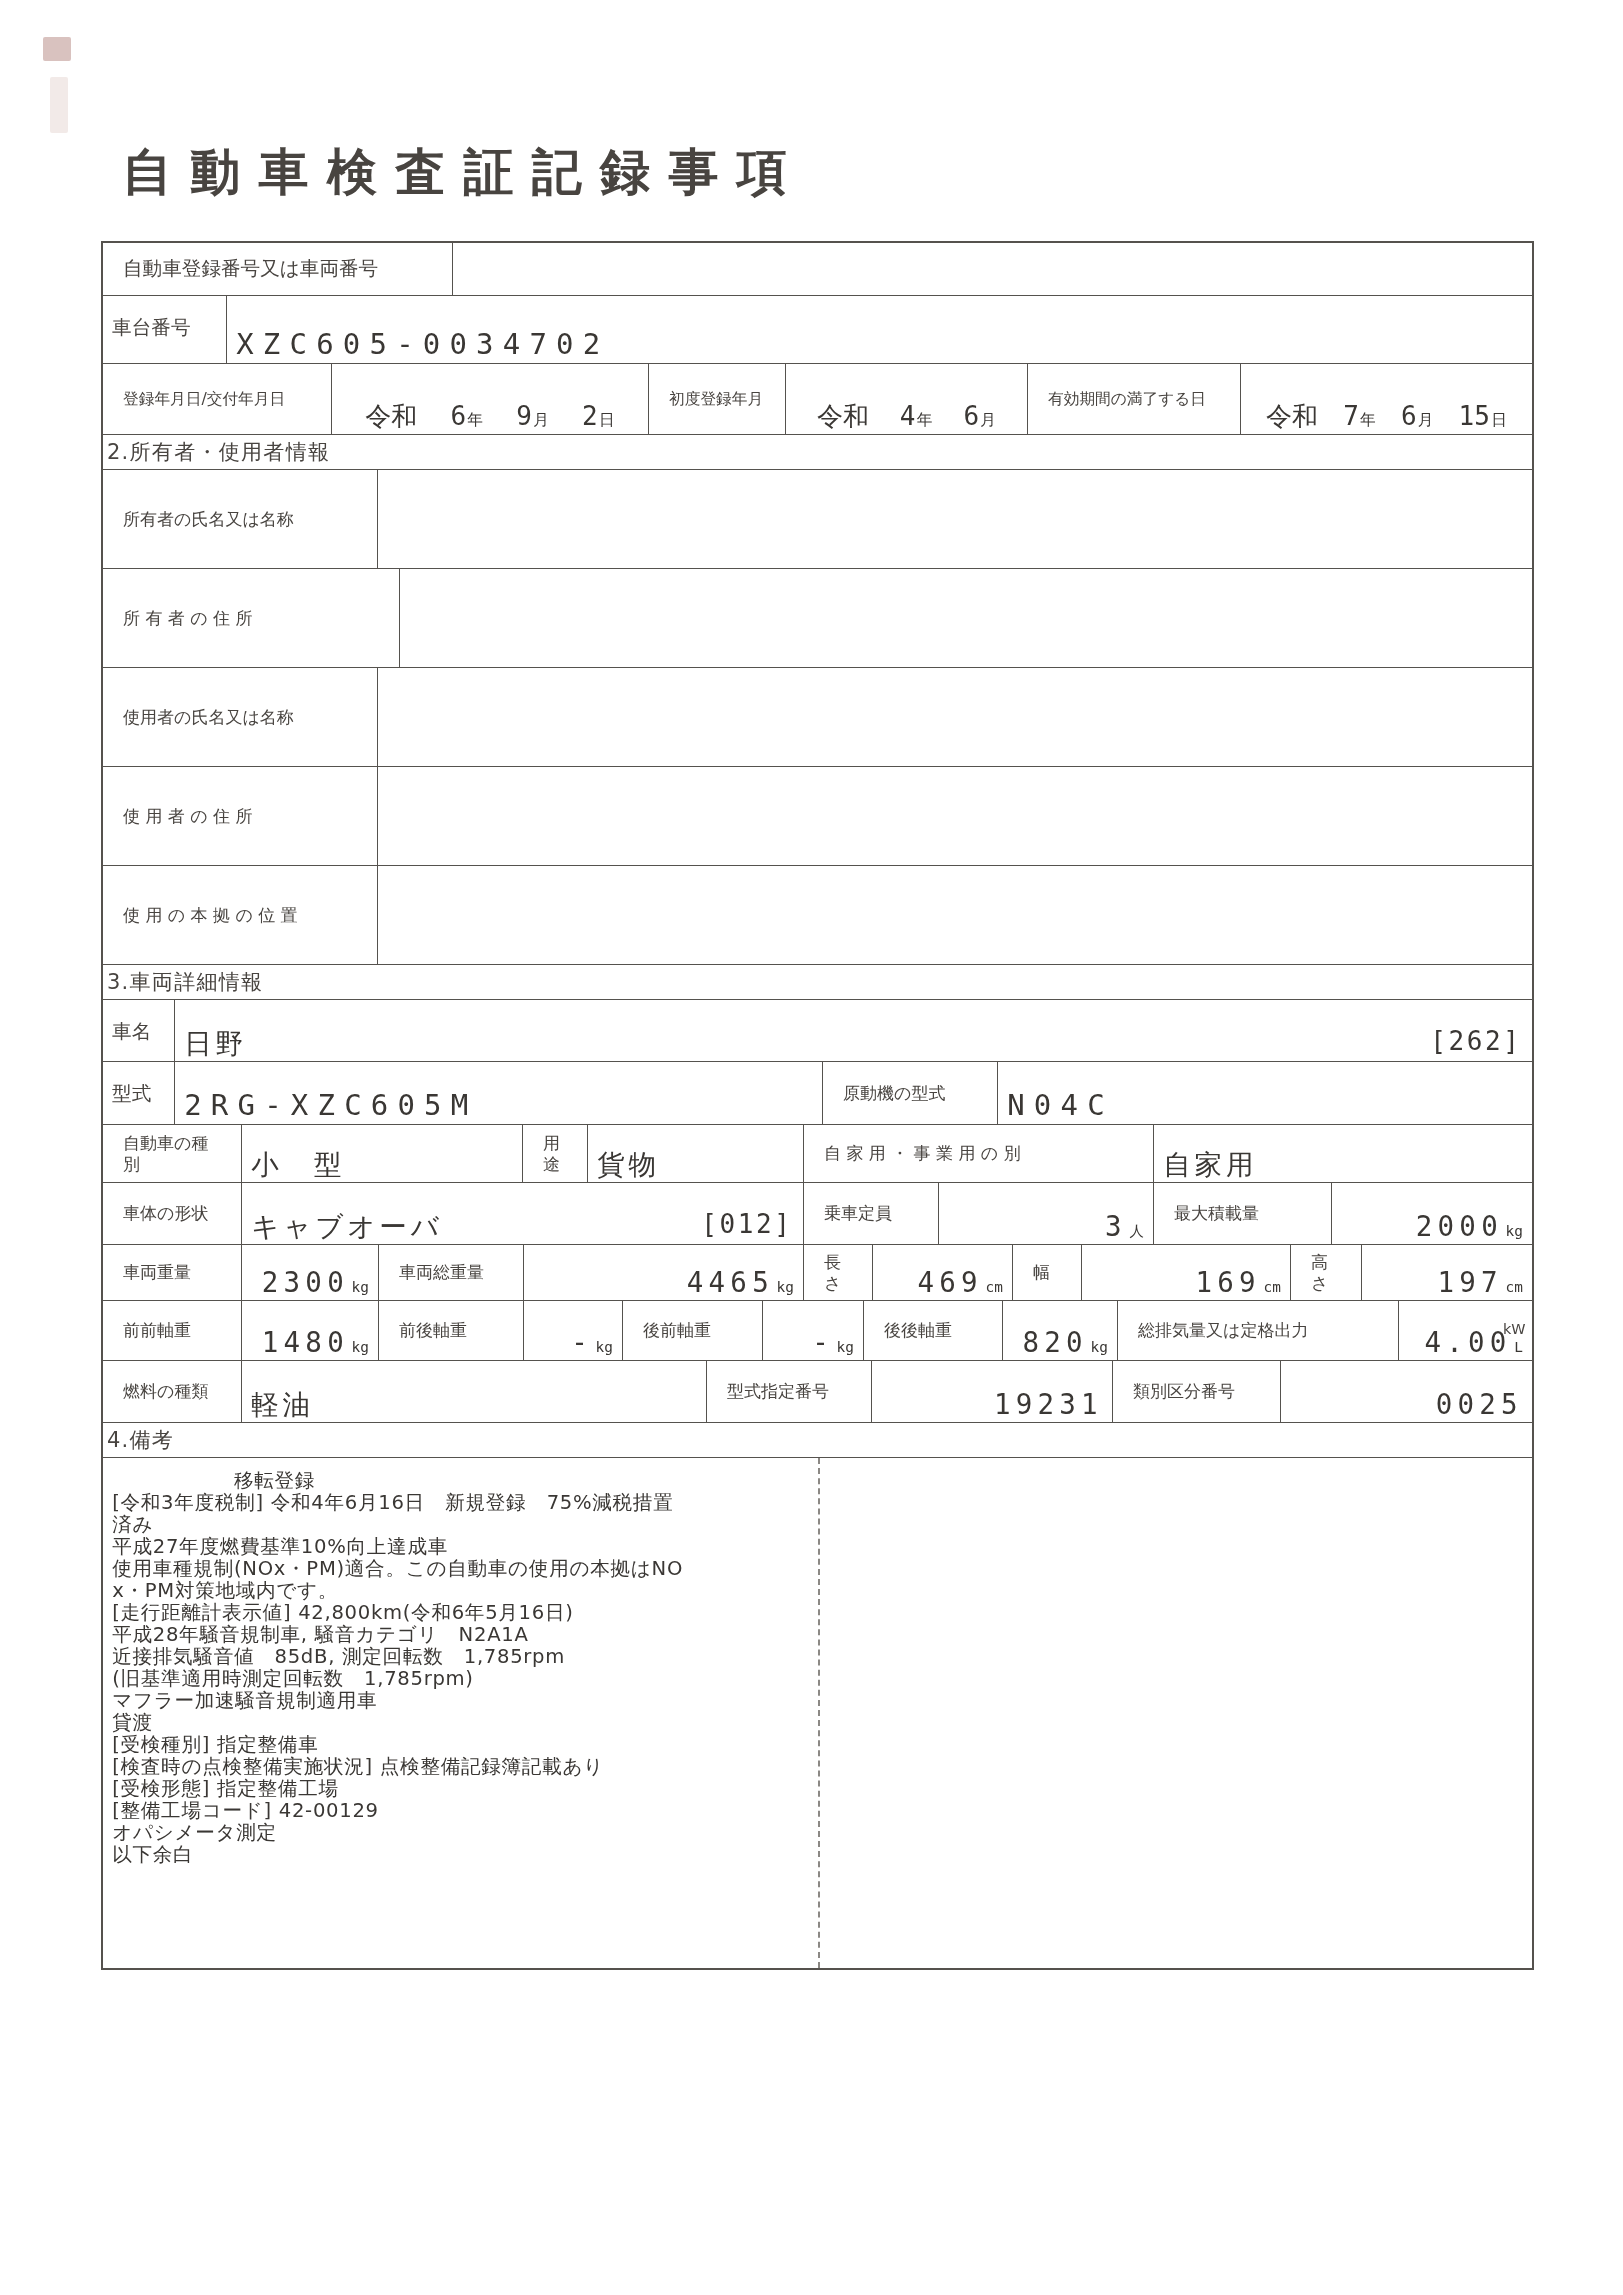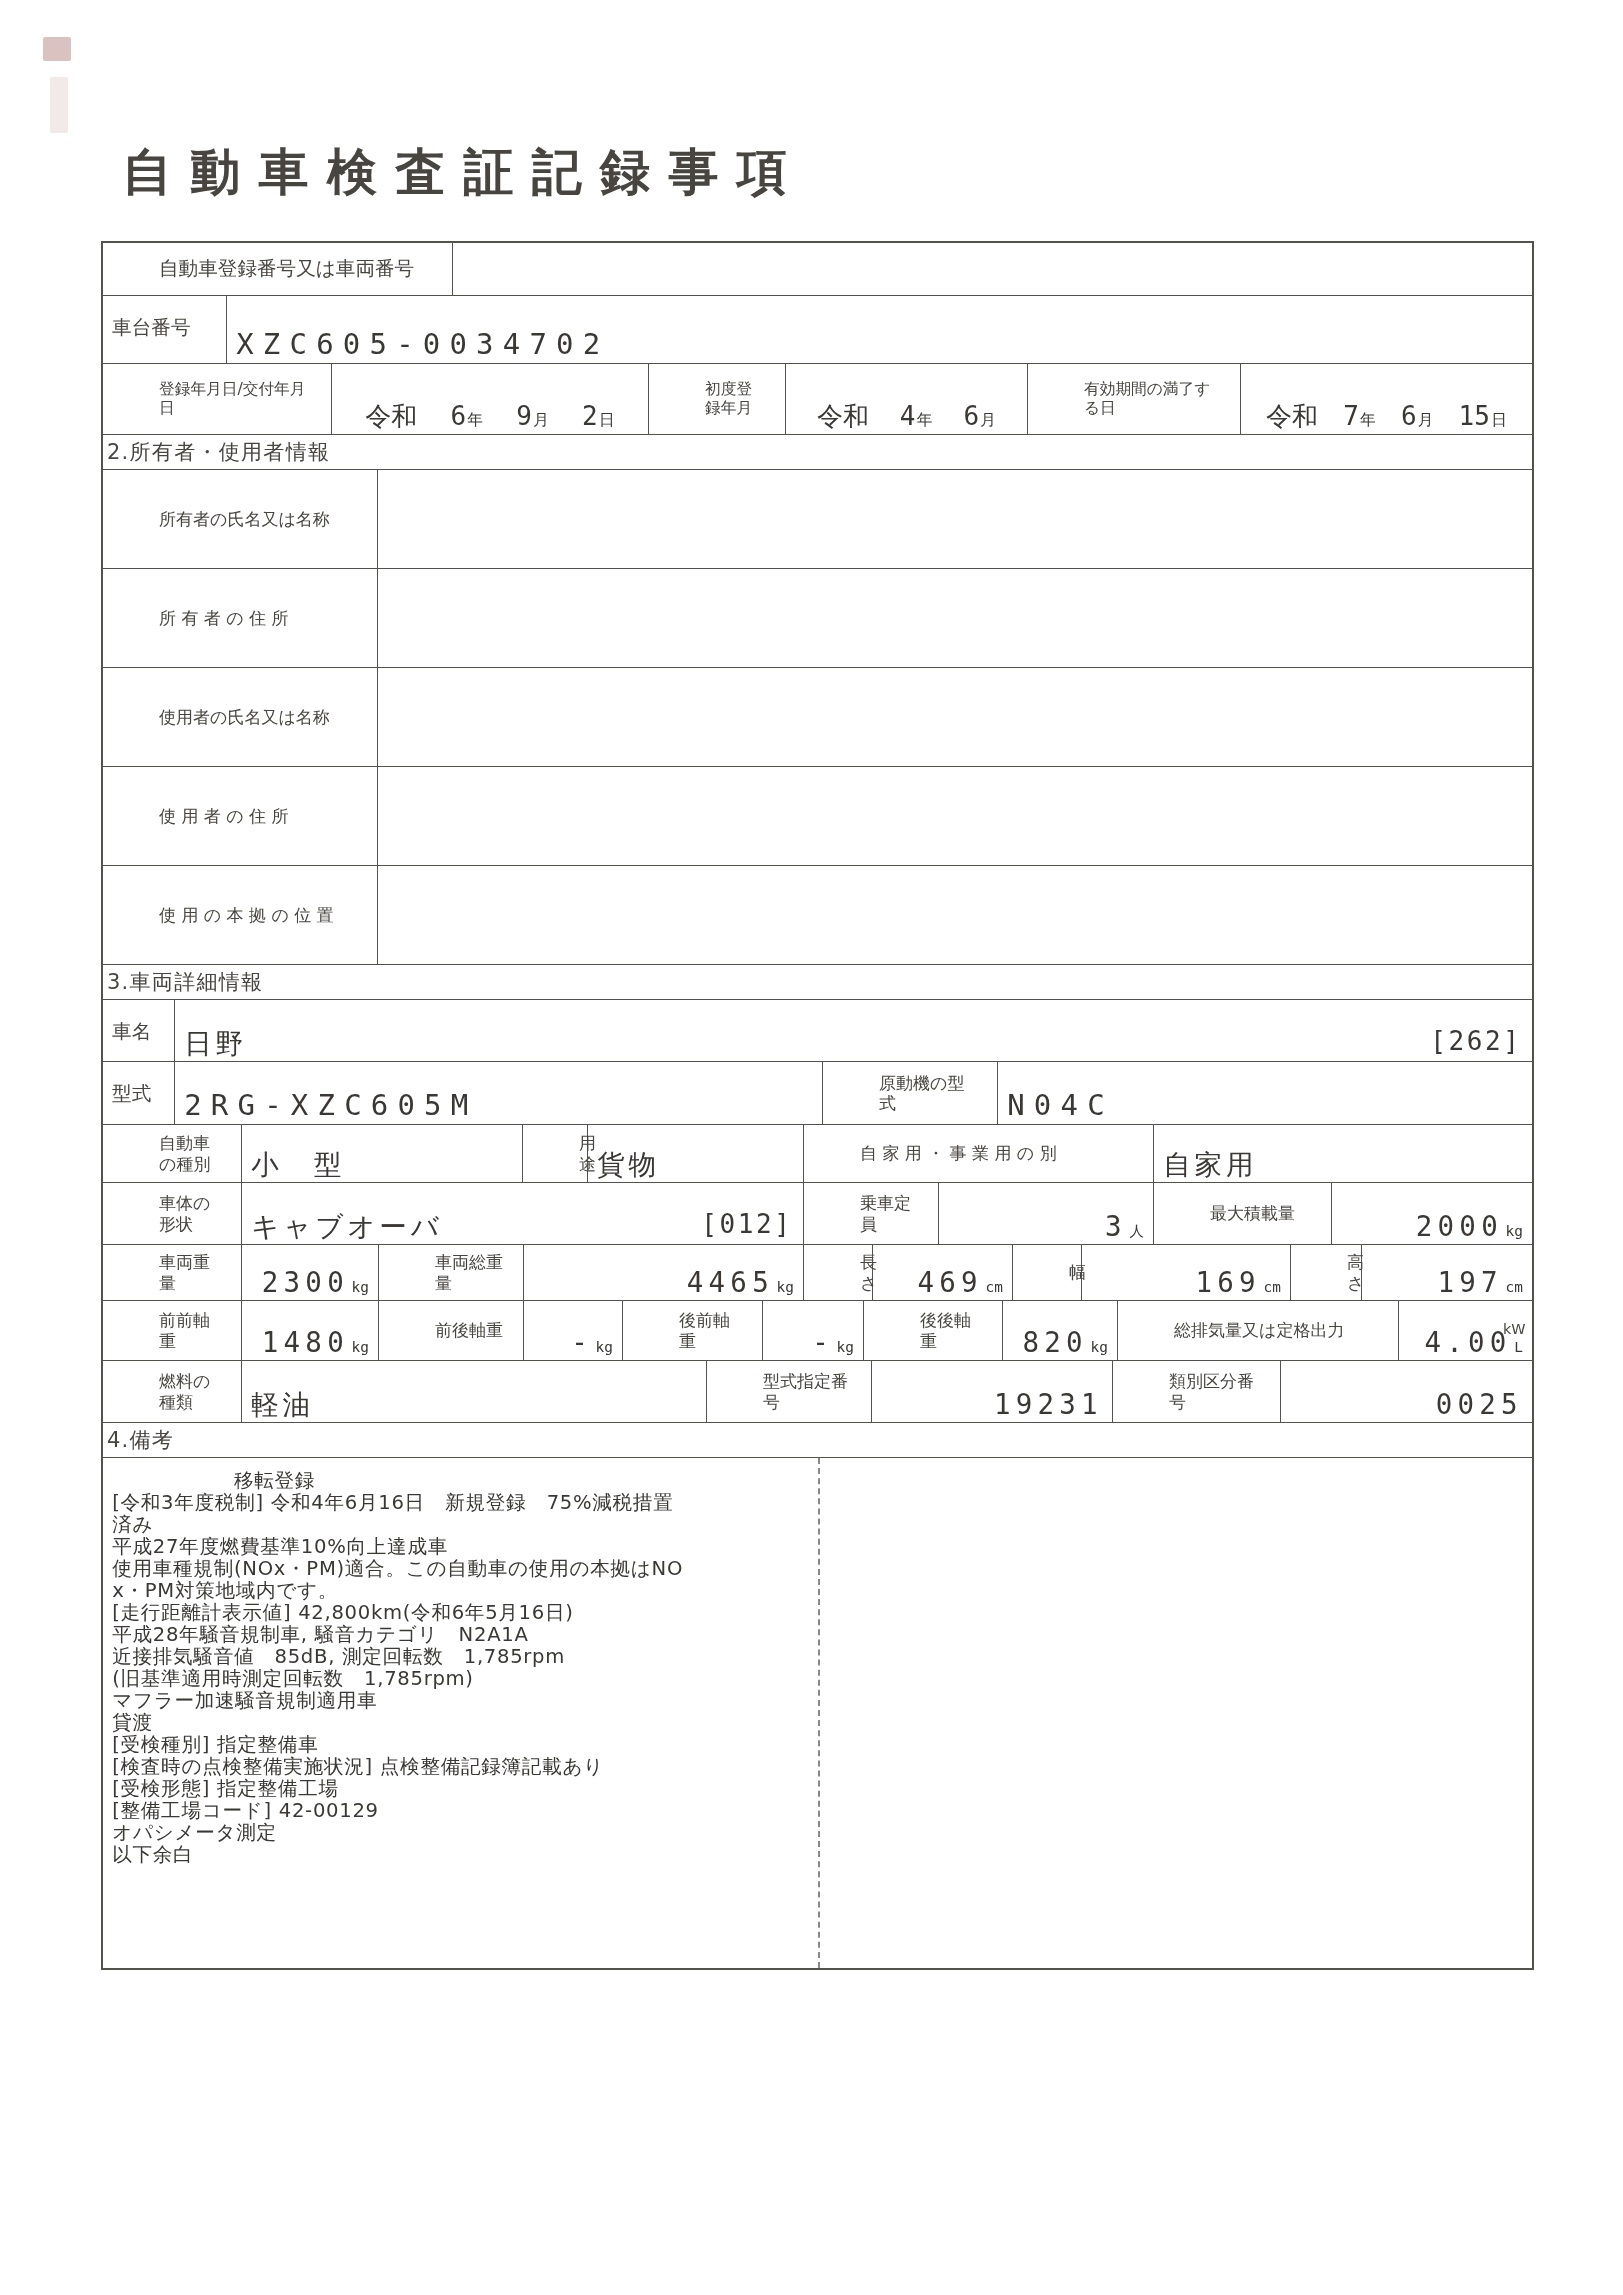--- a/index.html
+++ b/index.html
@@ -48,21 +48,21 @@
   }
   .c.last{border-right:none;flex:1 1 auto;}
 
   .lbl{
     font-size:19.6px;color:var(--ink2);line-height:1.2;
     display:block;padding:5.2px 6.5px;
   }
   .lbl.sm{font-size:15.7px;}
   .lbl.xs{font-size:17px;}
   .c.center{display:flex;align-items:center;}
-  .c.center .lbl{padding:0 20px;margin-left:36px;}
+  .c.center .lbl{padding:0 20px;}
   .c.top .lbl{position:absolute;top:2.6px;left:2.6px;margin-top:12px;}
 
   .val{
     position:absolute;bottom:3.9px;left:9.2px;
     font-family:"DejaVu Sans Mono","Liberation Mono",monospace;
     font-size:27.5px;color:var(--ink);white-space:nowrap;line-height:1;
   }
   .val.right{left:auto;right:9.2px;}
   .val.wide{letter-spacing:9.2px;font-size:29px;margin-top:29px;}
   .val.mid{letter-spacing:5.2px;}
@@ -170,21 +170,21 @@
     <div class="row" style="height:99px">
       <div class="c center" style="width:275px">
         <span class="lbl xs">所有者の氏名又は名称</span>
       </div>
       <div class="c last">
         <span class="val cjk"></span>
       </div>
     </div>
 
     <div class="row" style="height:99px">
-      <div class="c center" style="width:275px">
+      <div class="c center" style="width:297px">
         <span class="lbl xs">所 有 者 の 住 所</span>
       </div>
       <div class="c last">
         <span class="val cjk"></span>
       </div>
     </div>
 
     <div class="row" style="height:99px">
       <div class="c center" style="width:275px">
         <span class="lbl xs">使用者の氏名又は名称</span>

